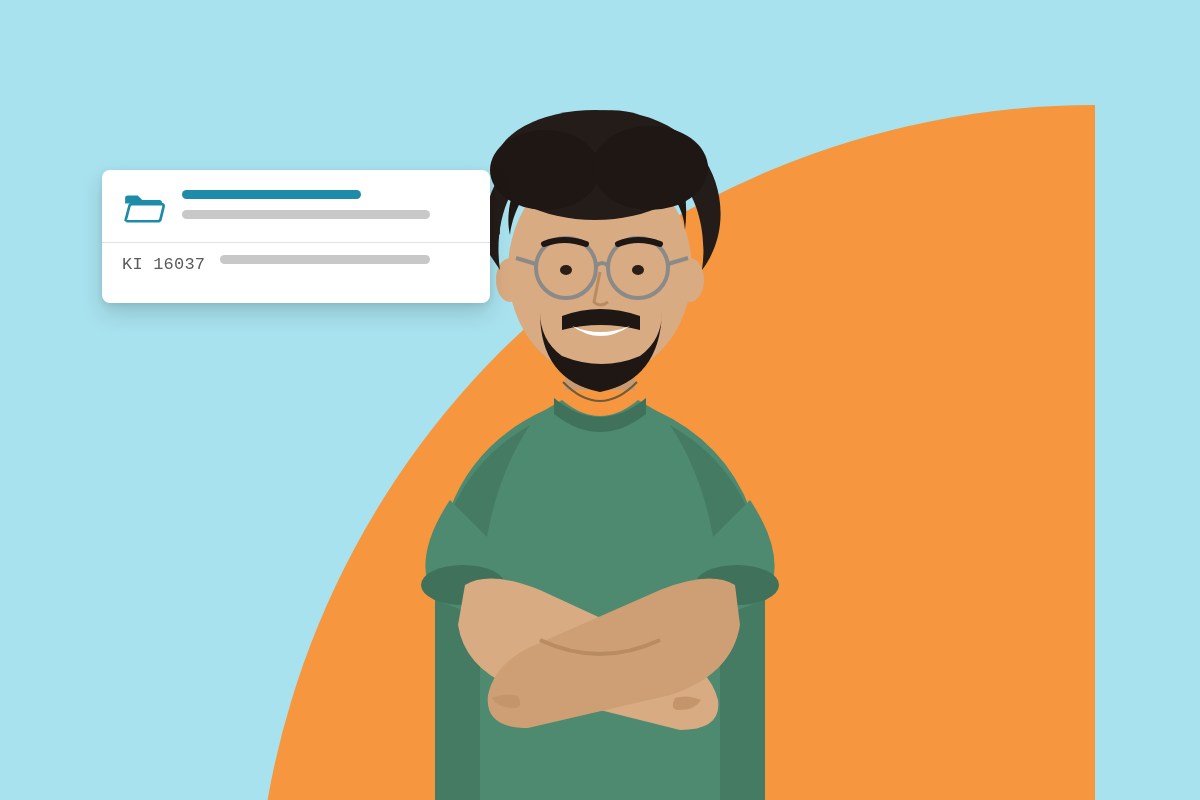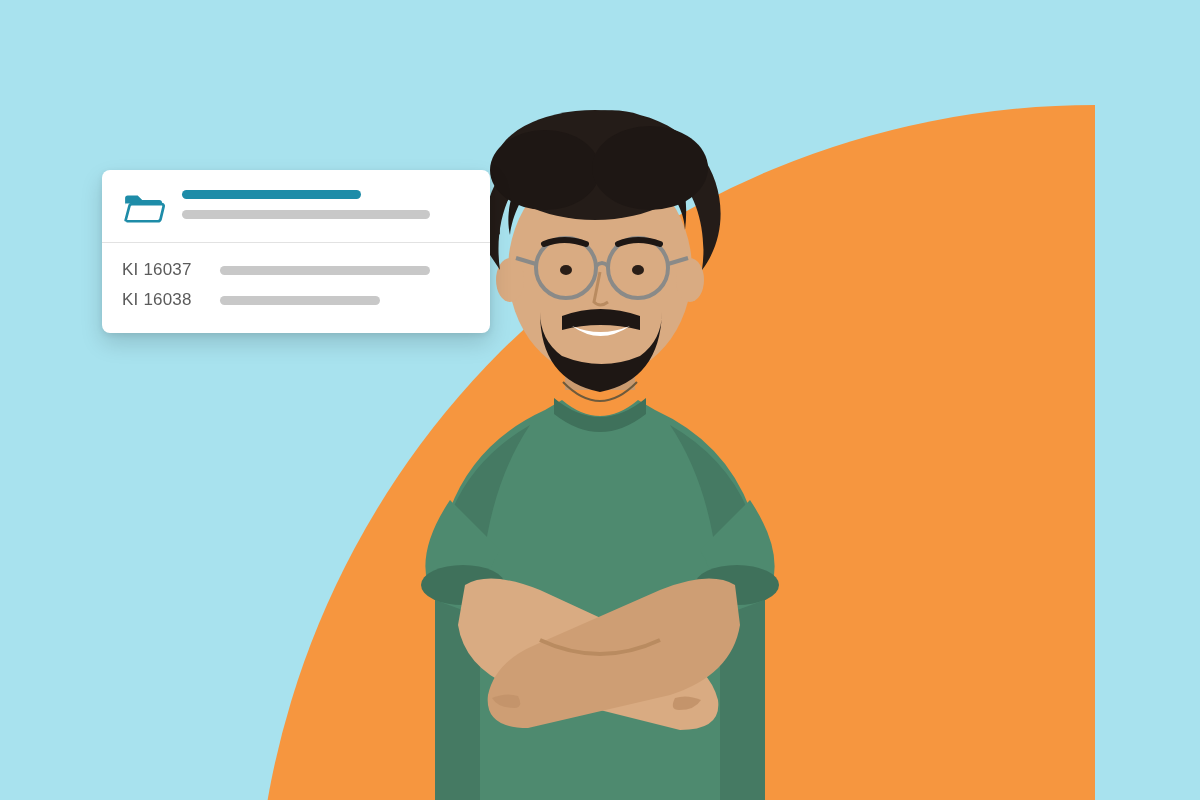--- a/index.html
+++ b/index.html
@@ -54,23 +54,23 @@
   }
   .folder-icon svg { width: 100%; height: 100%; display: block; }
   .header-lines { flex: 1; padding-top: 2px; }
   .bar { height: 9px; border-radius: 5px; }
   .bar-title { background: #1E8CA8; width: 62%; margin-bottom: 11px; }
   .bar-sub   { background: #C8C8C8; width: 86%; }
   .divider { height: 1px; background: #E2E2E2; }
   .card-body { padding: 12px 20px 18px 20px; }
   .row {
     display: flex;
-    align-items: center;
     gap: 20px;
     height: 30px;
+    font-family: Liberation Mono, monospace;
   }
   .row-id {
     font-size: 17px;
     color: #5b5b5b;
     letter-spacing: 0.2px;
     width: 78px;
     flex: 0 0 78px;
     white-space: nowrap;
   }
   .row .bar { background: #C8C8C8; }
@@ -190,18 +190,14 @@
       <div class="bar bar-title"></div>
       <div class="bar bar-sub"></div>
     </div>
   </div>
   <div class="divider"></div>
   <div class="card-body">
     <div class="row row1">
       <span class="row-id">KI 16037</span>
       <div class="bar"></div>
     </div>
-    <div class="row row2">
-      <span class="row-id">KI 16038</span>
-      <div class="bar"></div>
-    </div>
   </div>
 </div>
 
 </body></html>

